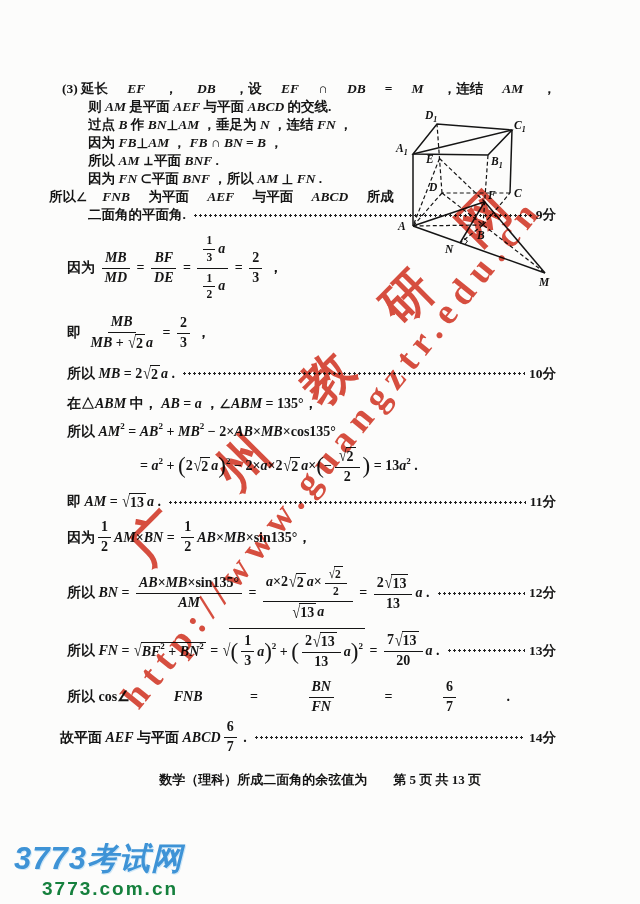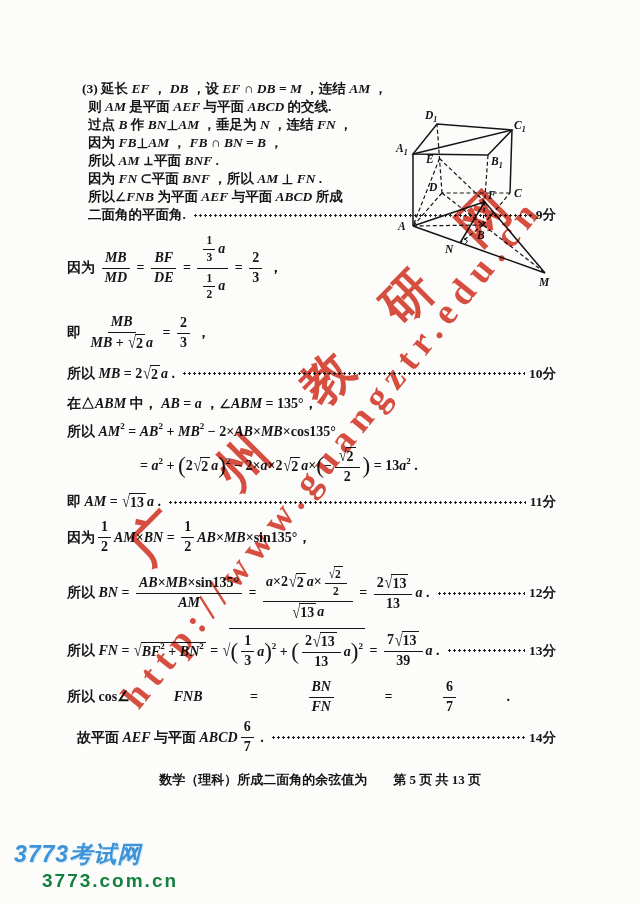--- a/index.html
+++ b/index.html
@@ -36,30 +36,30 @@
          font-family:"Liberation Serif", serif;line-height:1;}
   .wm-url{left:332px;top:452px;transform:translate(-50%,-50%) rotate(-51deg);
           font-size:37px;font-weight:700;letter-spacing:8px;white-space:nowrap;
           font-family:"Liberation Serif", serif;}
   
   .footer{position:absolute;top:771px;left:0;right:0;display:flex;justify-content:center;
           font-size:13px;font-weight:700;}
   .footer .gap{width:26px;}
   
   .logo{position:absolute;left:14px;top:843px;line-height:1;}
-  .logo-title{font-size:23px;font-weight:800;font-style:italic;color:#3e93d6;
+  .logo-title{font-size:31px;font-weight:800;font-style:italic;color:#3e93d6;
               font-family:"Liberation Sans", sans-serif;text-shadow:1px 1px 0 #cfe7f7;letter-spacing:1px;}
   .logo-domain{margin:5px 0 0 28px;font-size:19px;font-weight:800;color:#15803d;
                font-family:"Liberation Sans", sans-serif;letter-spacing:2px;}
 </style>
 </head>
 <body>
 
 <div class="content" id="solution-body">
-    <div class="line p" style="padding-left: 82px;">
+    <div class="line p" style="padding-left: 62px; justify-content: space-between;">
       <span class="tx">(3) 延长 </span>
       <span class="v">EF</span>
       <span class="tx"> ， </span>
       <span class="v">DB</span>
       <span class="tx"> ，设 </span>
       <span class="v">EF</span>
       <span class="tx"> ∩ </span>
       <span class="v">DB</span>
       <span class="tx"> = </span>
       <span class="v">M</span>
@@ -113,21 +113,21 @@
       <span class="tx">因为 </span>
       <span class="v">FN</span>
       <span class="tx"> ⊂平面 </span>
       <span class="v">BNF</span>
       <span class="tx"> ，所以 </span>
       <span class="v">AM</span>
       <span class="tx"> ⊥ </span>
       <span class="v">FN</span>
       <span class="tx"> .</span>
     </div>
-    <div class="line p" style="padding-left: 88px;">
+    <div class="line p" style="padding-left: 49px; gap: 15px;">
       <span class="tx">所以∠</span>
       <span class="v">FNB</span>
       <span class="tx"> 为平面 </span>
       <span class="v">AEF</span>
       <span class="tx"> 与平面 </span>
       <span class="v">ABCD</span>
       <span class="tx"> 所成</span>
     </div>
     <div class="line p" style="padding-left: 88px;">
       <span class="tx">二面角的平面角. </span>
@@ -478,21 +478,21 @@
         <span class="fn">
           <span class="tx">7</span>
           <span class="sqrt">
             <span class="rsign">√</span>
             <span class="rc">
               <span class="tx">13</span>
             </span>
           </span>
         </span>
         <span class="fd">
-          <span class="tx">39</span>
+          <span class="tx">20</span>
         </span>
       </span>
       <span class="v">a</span>
       <span class="tx"> . </span>
       <span class="dots"></span>
       <span class="score">13分</span>
     </div>
     <div class="line m" style="padding-left: 67px; margin-top: 4px; gap: 44px;">
       <span class="tx">所以 cos∠</span>
       <span class="v">FNB</span>
@@ -509,21 +509,21 @@
       <span class="frac">
         <span class="fn">
           <span class="tx">6</span>
         </span>
         <span class="fd">
           <span class="tx">7</span>
         </span>
       </span>
       <span class="tx"> .</span>
     </div>
-    <div class="line m" style="padding-left: 77px;">
+    <div class="line m" style="padding-left: 60px;">
       <span class="tx">故平面 </span>
       <span class="v">AEF</span>
       <span class="tx"> 与平面 </span>
       <span class="v">ABCD</span>
       <span class="frac">
         <span class="fn">
           <span class="tx">6</span>
         </span>
         <span class="fd">
           <span class="tx">7</span>

